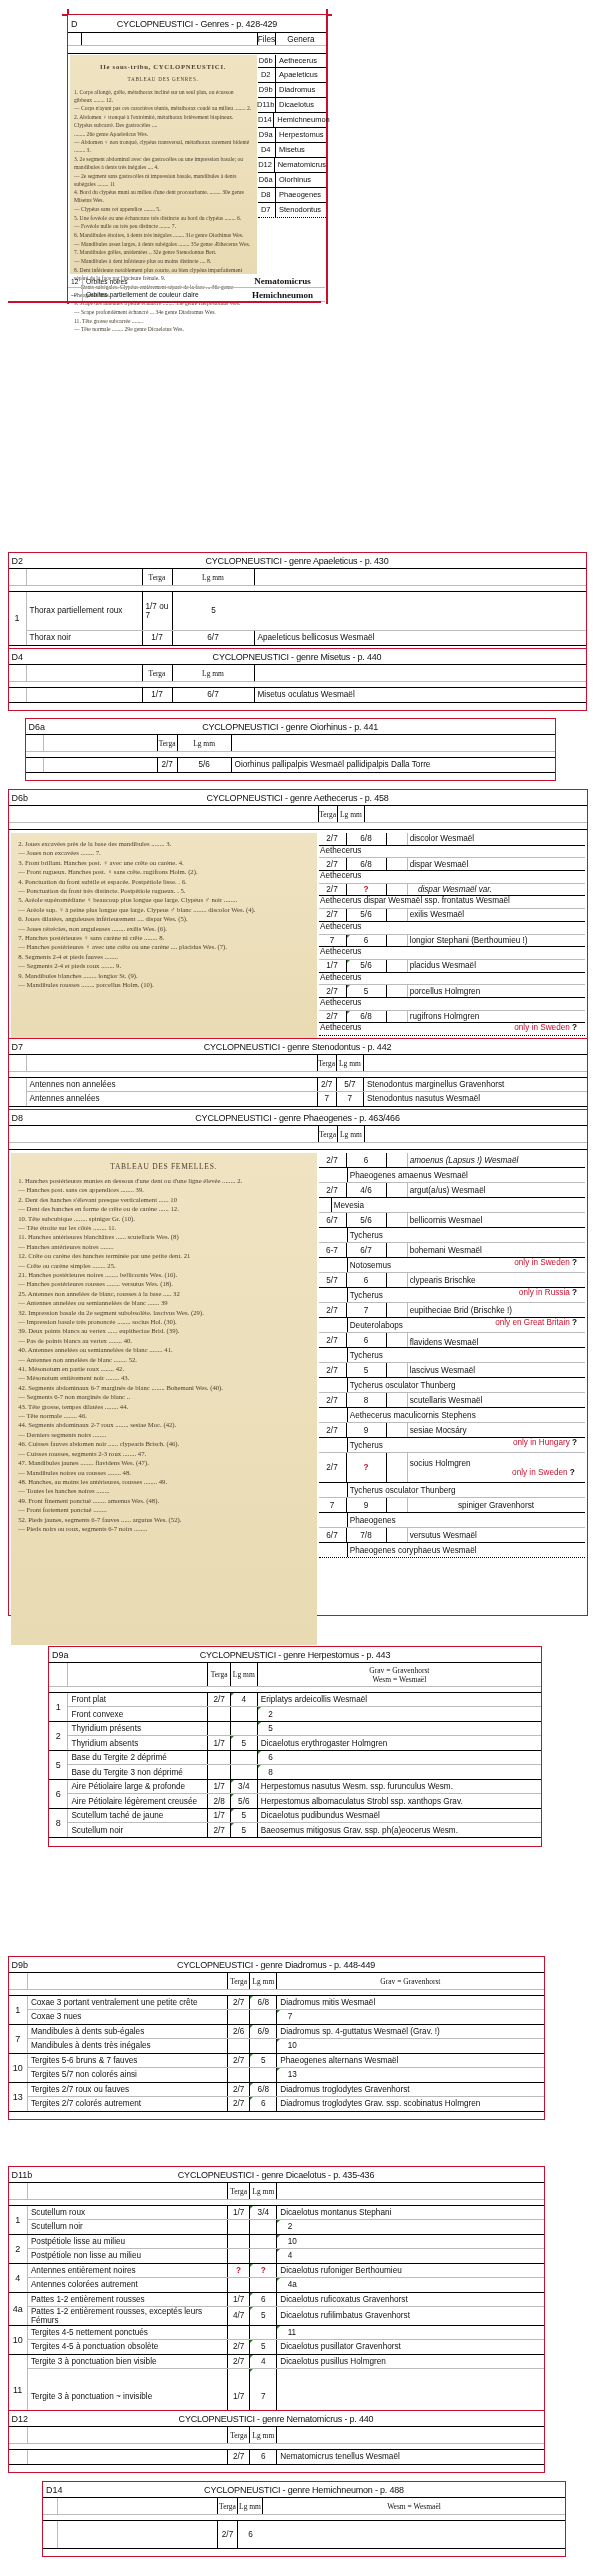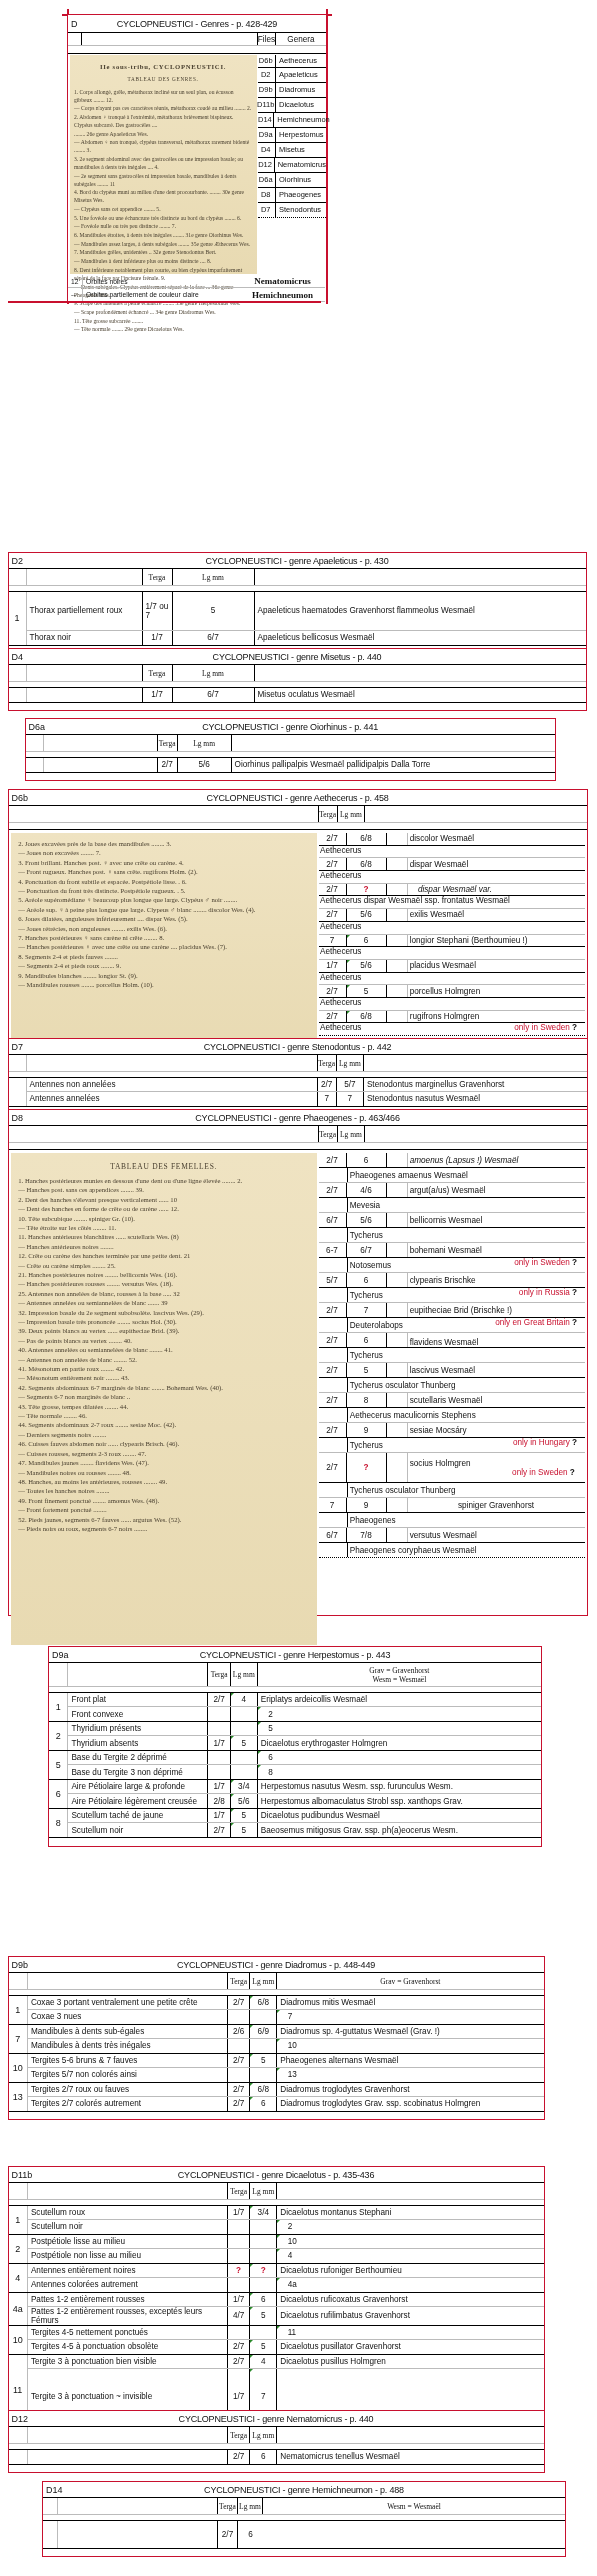--- a/index.html
+++ b/index.html
@@ -159,21 +159,20 @@
       <div class="gap"></div>
       <div class="grp">
         <div class="num" style="width: 18px;">
           <span>1</span>
         </div>
         <div class="rows">
           <div class="row" style="min-height: 39px;">
             <div style="width: 116px;">Thorax partiellement roux</div>
             <div class="c" style="width: 30px;">1/7 ou 7</div>
             <div class="c" style="width: 82px;">5</div>
-            <div style="flex: 1 1 0%;">Apaeleticus haematodes Gravenhorst flammeolus Wesmaël</div>
           </div>
           <div class="row">
             <div style="width: 116px;">Thorax noir</div>
             <div class="c" style="width: 30px;">1/7</div>
             <div class="c" style="width: 82px;">6/7</div>
             <div style="flex: 1 1 0%;">Apaeleticus bellicosus Wesmaël</div>
           </div>
         </div>
       </div>
       <div style="height: 7.5px;"></div>
@@ -434,21 +433,21 @@
           <span style="padding-left: 2.2px; border-left: 0.7px solid rgb(0, 0, 0); height: 100%; display: flex; align-items: center;">Phaeogenes amaenus Wesmaël</span>
         </div>
         <div class="sp" style="height: 15px;">
           <div style="width: 28px; justify-content: center;">2/7</div>
           <div style="width: 40px; justify-content: center;">4/6</div>
           <div style="width: 21px; border-right: 0.7px solid rgb(187, 187, 187);"></div>
           <div style="flex: 1 1 0%; flex-direction: column; align-items: flex-start; justify-content: center;">
             <span>argut(a/us) Wesmaël</span>
           </div>
         </div>
-        <div class="gn" style="height: 15px; padding-left: 28px; text-align: right;">
+        <div class="gn" style="height: 15px; padding-left: 12px; text-align: right;">
           <span style="padding-left: 2.2px; border-left: 0.7px solid rgb(0, 0, 0); height: 100%; display: flex; align-items: center;">Mevesia</span>
         </div>
         <div class="sp" style="height: 15px;">
           <div style="width: 28px; justify-content: center;">6/7</div>
           <div style="width: 40px; justify-content: center;">5/6</div>
           <div style="width: 21px; border-right: 0.7px solid rgb(187, 187, 187);"></div>
           <div style="flex: 1 1 0%; flex-direction: column; align-items: flex-start; justify-content: center;">
             <span>bellicornis Wesmael</span>
           </div>
         </div>

